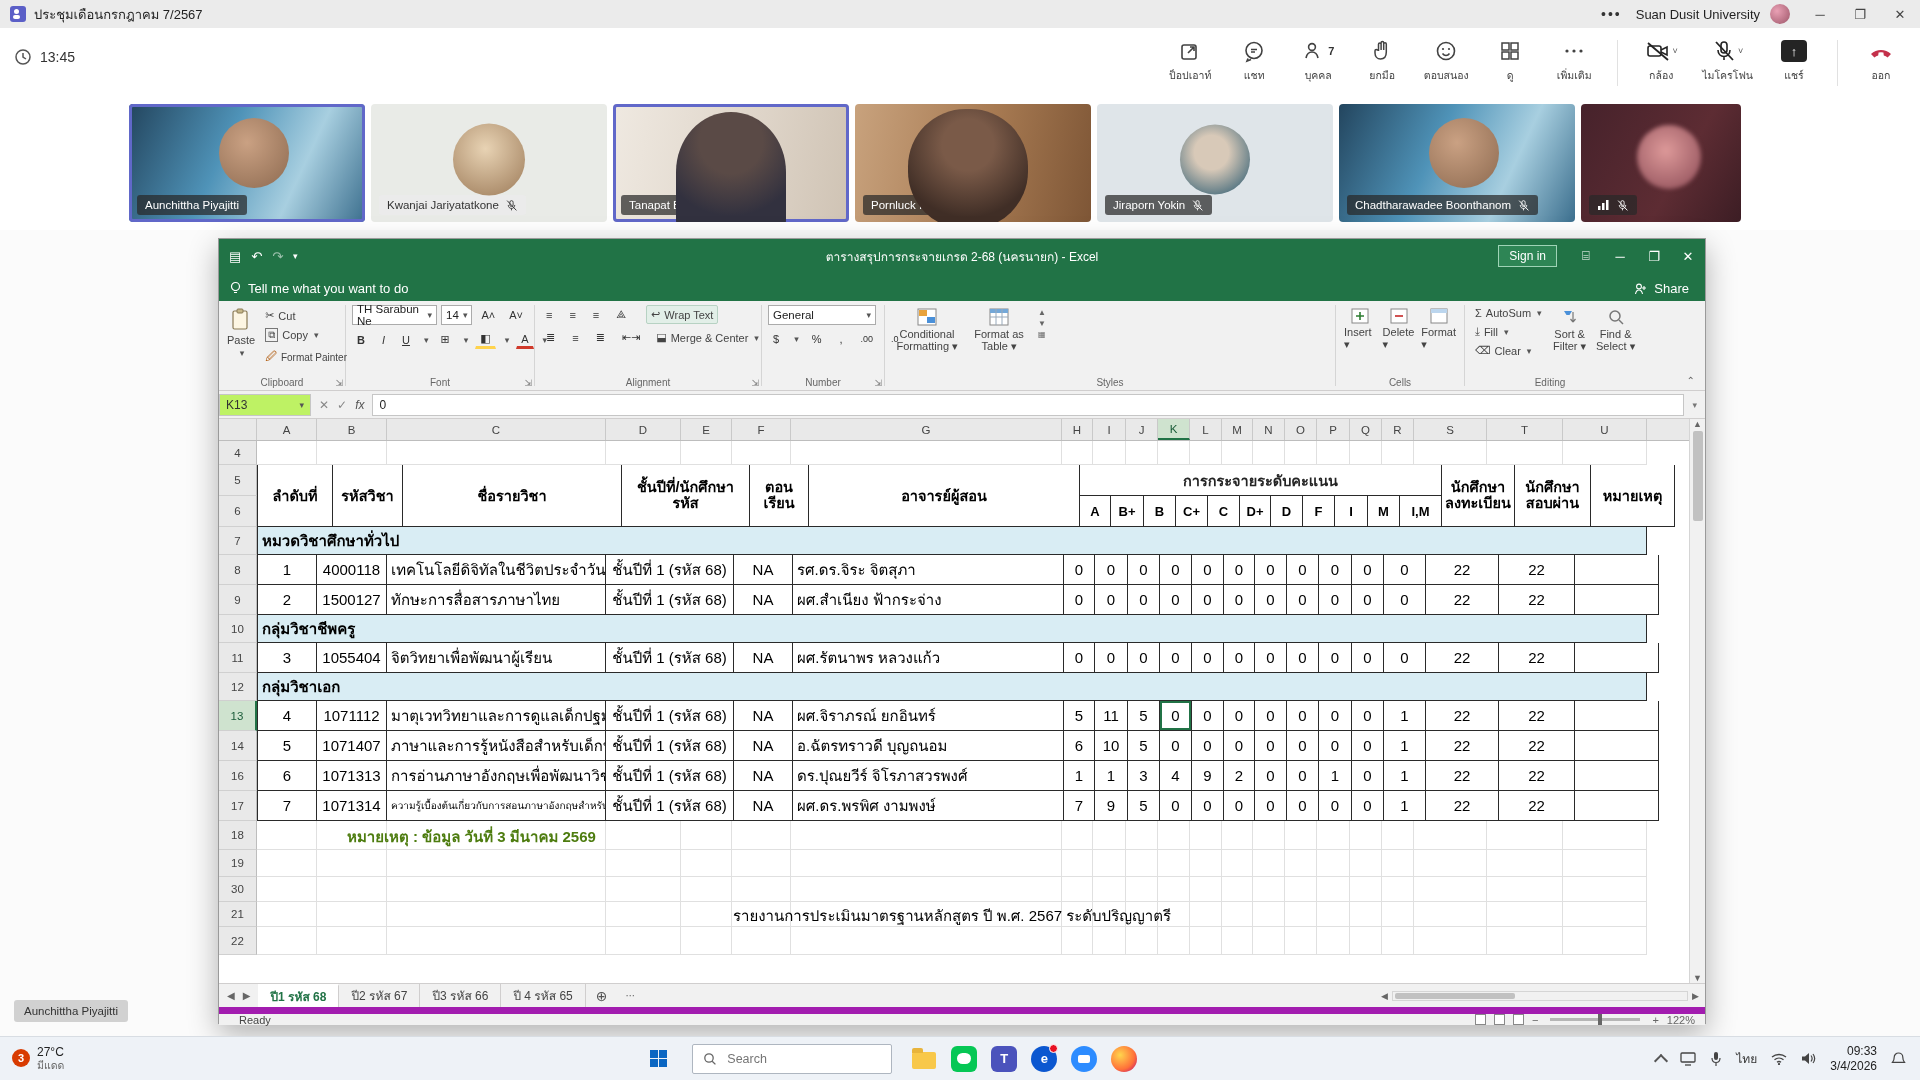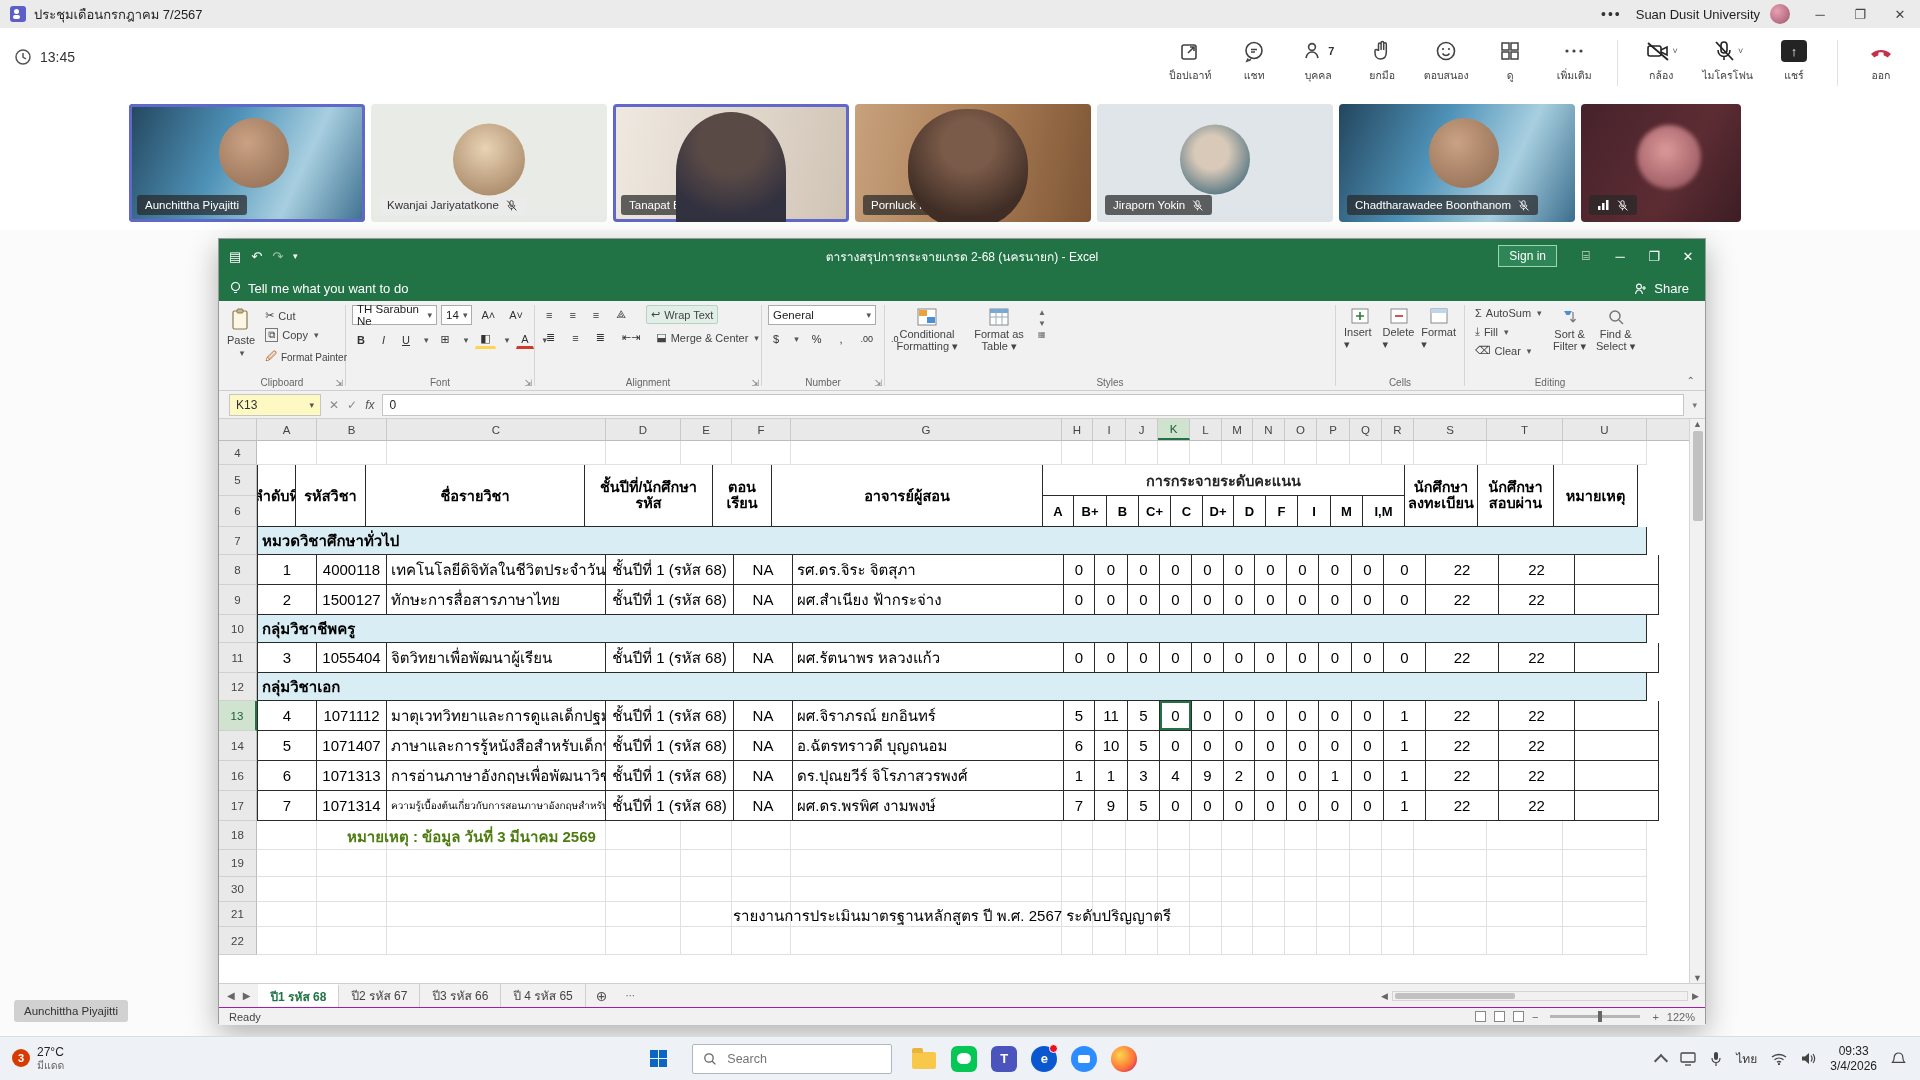--- a/index.html
+++ b/index.html
@@ -85,21 +85,21 @@
   .chip.c1{background:#ffc7ce;color:#9c0006;}
   .chip.c2{background:#c6efce;color:#006100;}
   .chip.c3{background:#ffeb9c;color:#9c6500;}
   .chip.c4{background:#f2f2f2;color:#fa7d00;border:1px solid #7f7f7f;}
   .chip.c5{background:#a5a5a5;color:#fff;font-weight:bold;}
   .launcher{position:absolute;right:2px;bottom:2px;font-size:9px;color:#777;}
   .stack2{display:flex;flex-direction:column;align-items:center;line-height:1.1;text-align:center;}
   
   .xl-formula{position:absolute;left:0;top:152px;width:100%;height:28px;background:#f1f1f1;border-bottom:1px solid #d0cece;
     display:flex;align-items:center;font-size:12px;color:#333;}
-  #namebox{width:92px;height:22px;background:#fef9c3;border:1px solid #c6c6c6;margin-left:10px;display:flex;align-items:center;justify-content:space-between;padding:0 6px;gap:32px;}
+  #namebox{width:92px;height:22px;background:#bef264;border:1px solid #c6c6c6;margin-left:0;display:flex;align-items:center;justify-content:space-between;padding:0 6px;gap:32px;}
   .fx-btns{display:flex;align-items:center;gap:8px;padding:0 8px;color:#888;}
   #fxfield{flex:1;height:22px;background:#fff;border:1px solid #c6c6c6;display:flex;align-items:center;padding:0 6px;color:#222;}
   
   #gridwrap{position:absolute;left:0;top:180px;width:1472px;height:564px;background:#fff;overflow:hidden;}
   #colhdr{display:flex;height:22px;background:#e9e9e9;border-bottom:1px solid #bdbdbd;}
   .chcell{border-right:1px solid #c9c9c9;display:flex;align-items:center;justify-content:center;
     font-size:11.5px;color:#444;flex:none;height:100%;}
   .chcell.selhdr{background:#cfe3cf;border-bottom:2px solid #217346;color:#1a5c38;}
   #grid{position:relative;}
   .srow{display:flex;flex:none;}
@@ -124,22 +124,22 @@
   #vthumb{width:10px;height:90px;background:#c1c1c1;border-radius:2px;margin-top:2px;}
   .xl-sheettabs{position:absolute;left:0;top:744px;width:100%;height:24px;background:#f1f1f1;border-top:1px solid #d0cece;
     display:flex;align-items:stretch;font-size:12px;color:#444;}
   .stnav{display:flex;align-items:center;gap:8px;padding:0 8px;color:#666;font-size:10px;}
   .stab{display:flex;align-items:center;padding:0 12px;border-right:1px solid #d0cece;white-space:nowrap;}
   .stab.active{background:#fff;color:#217346;font-weight:bold;border-top:2px solid #fff;}
   .newsheet{display:flex;align-items:center;padding:0 10px;color:#555;font-size:14px;}
   #hscroll{margin-left:auto;display:flex;align-items:center;gap:4px;padding:0 6px;width:330px;}
   #htrack{flex:1;height:10px;background:#f1f1f1;border:1px solid #d5d5d5;position:relative;}
   #hthumb{position:absolute;left:2px;top:1px;width:120px;height:6px;background:#c1c1c1;border-radius:2px;}
-  .xl-status{position:absolute;left:0;top:768px;width:100%;height:18px;background:#f1f1f1;border-top:1px solid #a21caf;
-    display:flex;align-items:center;font-size:11px;color:#444;}
+  .xl-status{position:absolute;left:0;top:768px;width:100%;height:18px;background:#f1f1f1;border-top:7px solid #a21caf;
+    display:flex;align-items:center;font-size:11px;color:#444;padding-left:10px;}
   .xl-status .views{margin-left:auto;display:flex;align-items:center;gap:8px;margin-right:10px;color:#666;}
   .viewsq{width:11px;height:11px;border:1px solid #888;background:#fff;}
   #zoomtrack{width:90px;height:3px;background:#b5b5b5;position:relative;margin:0 4px;}
   #zoomknob{position:absolute;left:48px;top:-4px;width:4px;height:11px;background:#666;}
   
   #presenter{position:absolute;left:14px;top:1000px;height:22px;padding:0 10px;background:rgba(205,205,205,.92);
     border-radius:3px;display:flex;align-items:center;font-size:11.5px;color:#333;}
   
   #taskbar{position:absolute;left:0;top:1036px;width:1920px;height:44px;background:#eef2f7;border-top:1px solid #d8dde3;
     display:flex;align-items:center;font-size:12px;color:#333;}
@@ -151,21 +151,21 @@
   #startbtn{width:44px;height:44px;display:flex;align-items:center;justify-content:center;margin-left:560px;}
   .winlogo{display:grid;grid-template-columns:8px 8px;grid-template-rows:8px 8px;gap:1px;}
   .winlogo i{background:#0a66c2;}
   #searchbox{width:200px;height:30px;background:#fff;border:1px solid #aeb6c0;border-radius:2px;display:flex;align-items:center;gap:8px;padding:0 10px;margin:0 12px;}
   #searchbox input{border:none;outline:none;font-size:12.5px;color:#555;width:150px;background:transparent;font-family:inherit;}
   .tkicon{width:40px;height:44px;display:flex;align-items:center;justify-content:center;position:relative;}
   .tkicon .glyph{width:26px;height:26px;border-radius:6px;display:flex;align-items:center;justify-content:center;}
   .badge-dot{position:absolute;right:6px;top:7px;width:9px;height:9px;border-radius:50%;background:#e81123;border:1px solid #fff;}
   #tray{margin-left:auto;display:flex;align-items:center;gap:14px;padding-right:14px;}
   #tray .chev{width:10px;height:10px;border-left:2px solid #555;border-top:2px solid #555;transform:rotate(45deg);margin-top:4px;}
-  #clockblk{display:flex;flex-direction:column;align-items:center;line-height:1.2;font-size:12px;color:#222;}
+  #clockblk{display:flex;flex-direction:column;align-items:flex-end;line-height:1.2;font-size:12px;color:#222;}
   .folder{width:24px;height:17px;background:#f8c84a;border-radius:2px;position:relative;margin-top:4px;}
   .folder::before{content:"";position:absolute;left:0;top:-4px;width:11px;height:5px;background:#e8b43c;border-radius:2px 2px 0 0;}
 </style>
 </head>
 <body>
 
 <div id="titlebar">
   <div id="teams-logo"></div>
   <span>ประชุมเดือนกรกฎาคม 7/2567</span>
   <div class="spacer"></div>
@@ -676,21 +676,21 @@
           <div class="gc" style="width: 32px; height: 24px;"></div>
           <div class="gc" style="width: 73px; height: 24px;"></div>
           <div class="gc" style="width: 76px; height: 24px;"></div>
           <div class="gc" style="width: 84px; height: 24px;"></div>
         </div>
         <div class="srow">
           <div style="display: flex; flex-direction: column;">
             <div class="rnum" style="height: 31px;">5</div>
             <div class="rnum" style="height: 31px;">6</div>
           </div>
-          <div class="tc bl hdrcell" style="width: 39px; height: 62px; text-align: right;">ลำดับที่</div>
+          <div class="tc bl hdrcell" style="width: 76px; height: 62px; text-align: right;">ลำดับที่</div>
           <div class="tc hdrcell" style="width: 70px; height: 62px;">รหัสวิชา</div>
           <div class="tc hdrcell" style="width: 219px; height: 62px;">ชื่อรายวิชา</div>
           <div class="tc hdrcell" style="width: 128px; height: 62px;">
             <div class="stack2">
               <span>ชั้นปีที่/นักศึกษา</span>
               <span>รหัส</span>
             </div>
           </div>
           <div class="tc hdrcell" style="width: 59px; height: 62px;">
             <div class="stack2">

